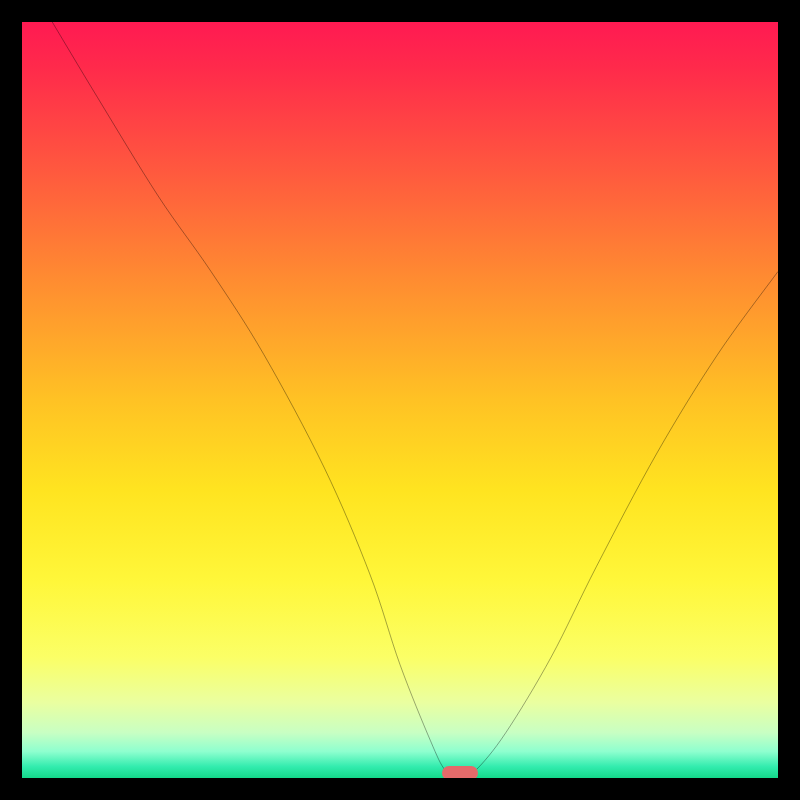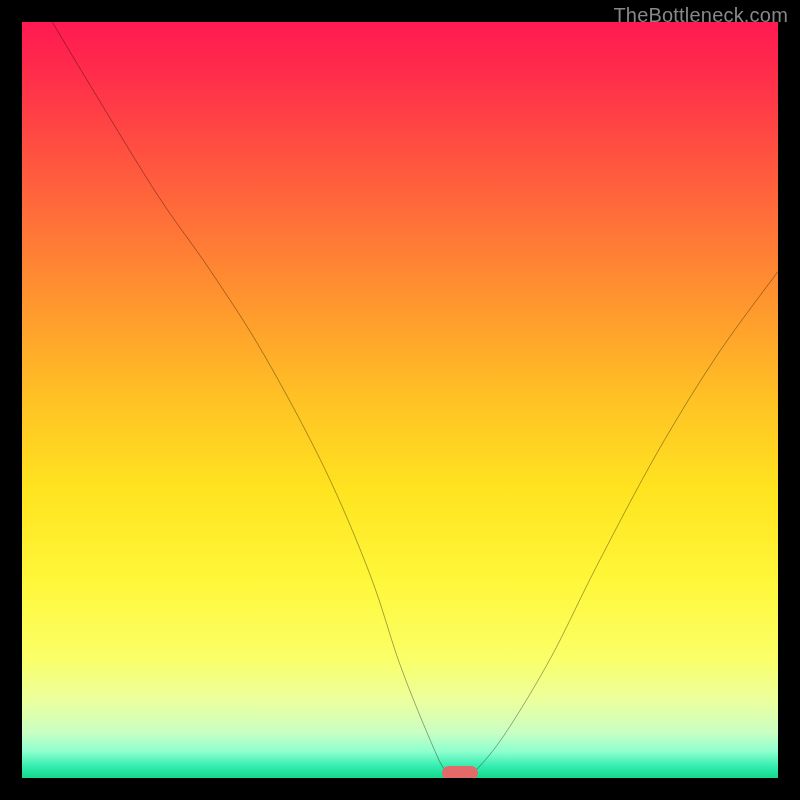--- a/index.html
+++ b/index.html
@@ -47,21 +47,20 @@
     height: 14px;
     background: #e46a6a;
     border-radius: 7px;
     transform: translate(-50%, -50%);
   }
 </style>
 </head>
 <body>
 
 <div class="frame">
-  <div class="watermark">TheBottleneck.com</div>
   <div class="plot-area">
     <svg class="gradient-bg" viewBox="0 0 100 100" preserveAspectRatio="none">
       <defs>
         <linearGradient id="bg-grad" x1="0" y1="0" x2="0" y2="1">
             <stop offset="0%" stop-color="#ff1a52"></stop>
             <stop offset="6%" stop-color="#ff2a4b"></stop>
             <stop offset="20%" stop-color="#ff5a3e"></stop>
             <stop offset="35%" stop-color="#ff8f30"></stop>
             <stop offset="50%" stop-color="#ffc224"></stop>
             <stop offset="62%" stop-color="#ffe420"></stop>

